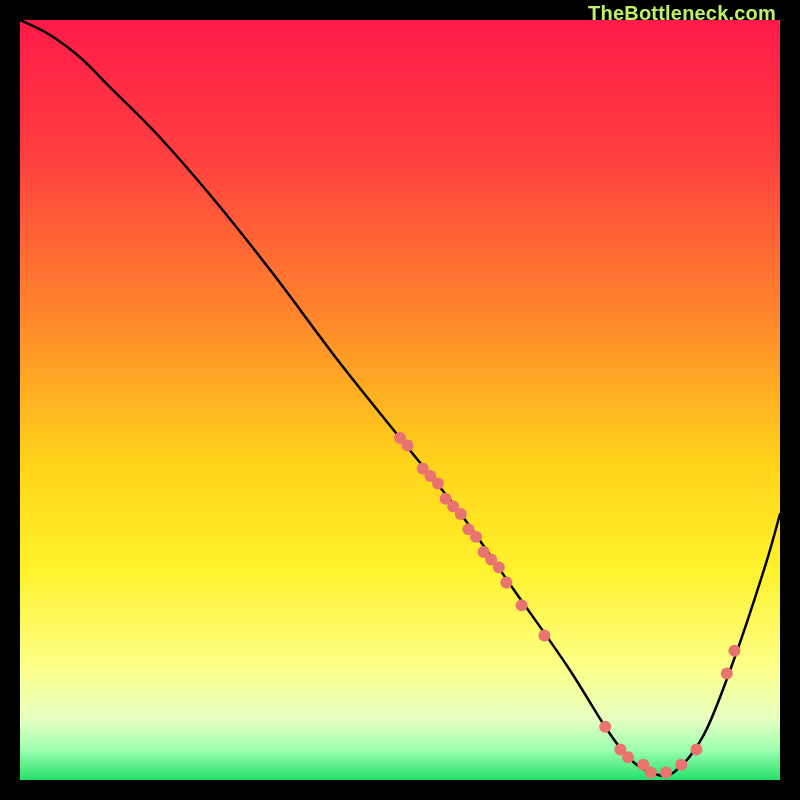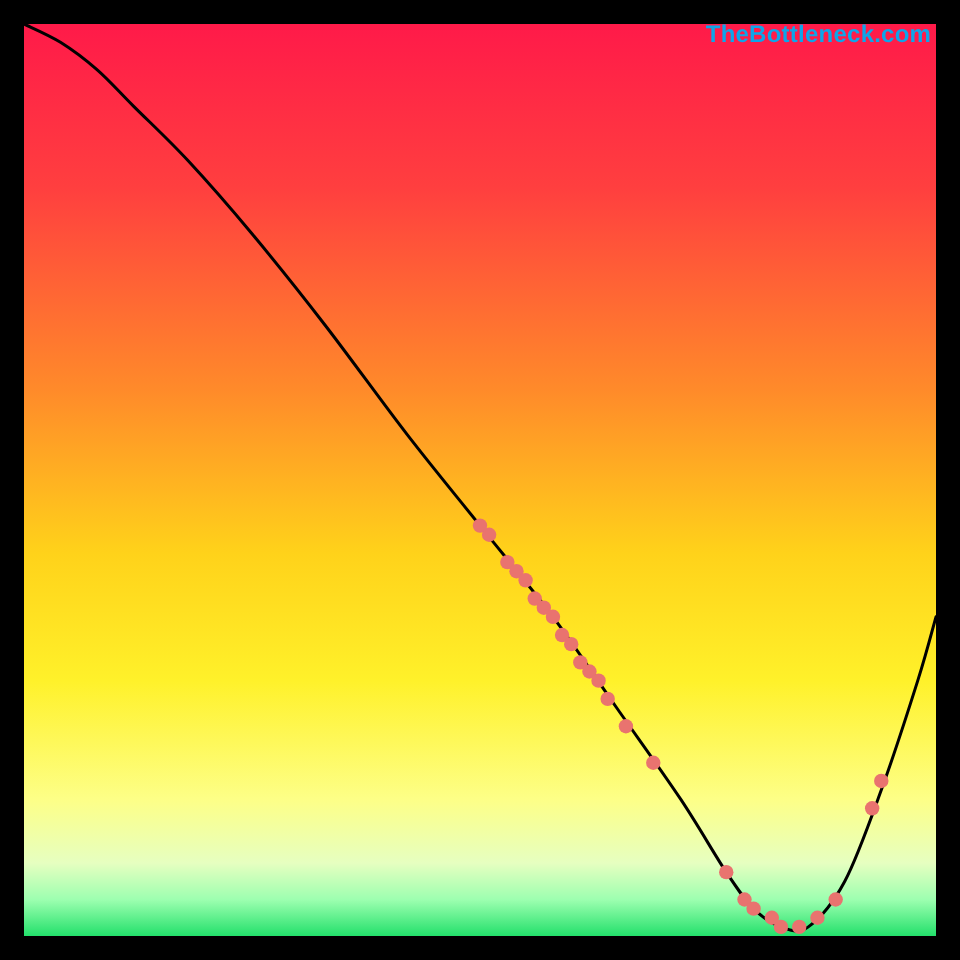--- a/index.html
+++ b/index.html
@@ -20,26 +20,26 @@
   }
   .plot-area {
     position: absolute;
     left: 0;
     top: 0;
     width: 760px;
     height: 760px;
   }
   .watermark {
     position: absolute;
-    top: 18px;
+    top: 2px;
     right: 24px;
     font-family: Arial, Helvetica, sans-serif;
     font-size: 20px;
     font-weight: 600;
-    color: #0ea5e9;
+    color: #bef264;
     letter-spacing: 0.2px;
     text-align: center;
   }
   svg { display: block; }
 </style>
 </head>
 <body>
 
 <div class="frame">
   <svg class="plot-area" width="760" height="760" viewBox="0 0 760 760">

